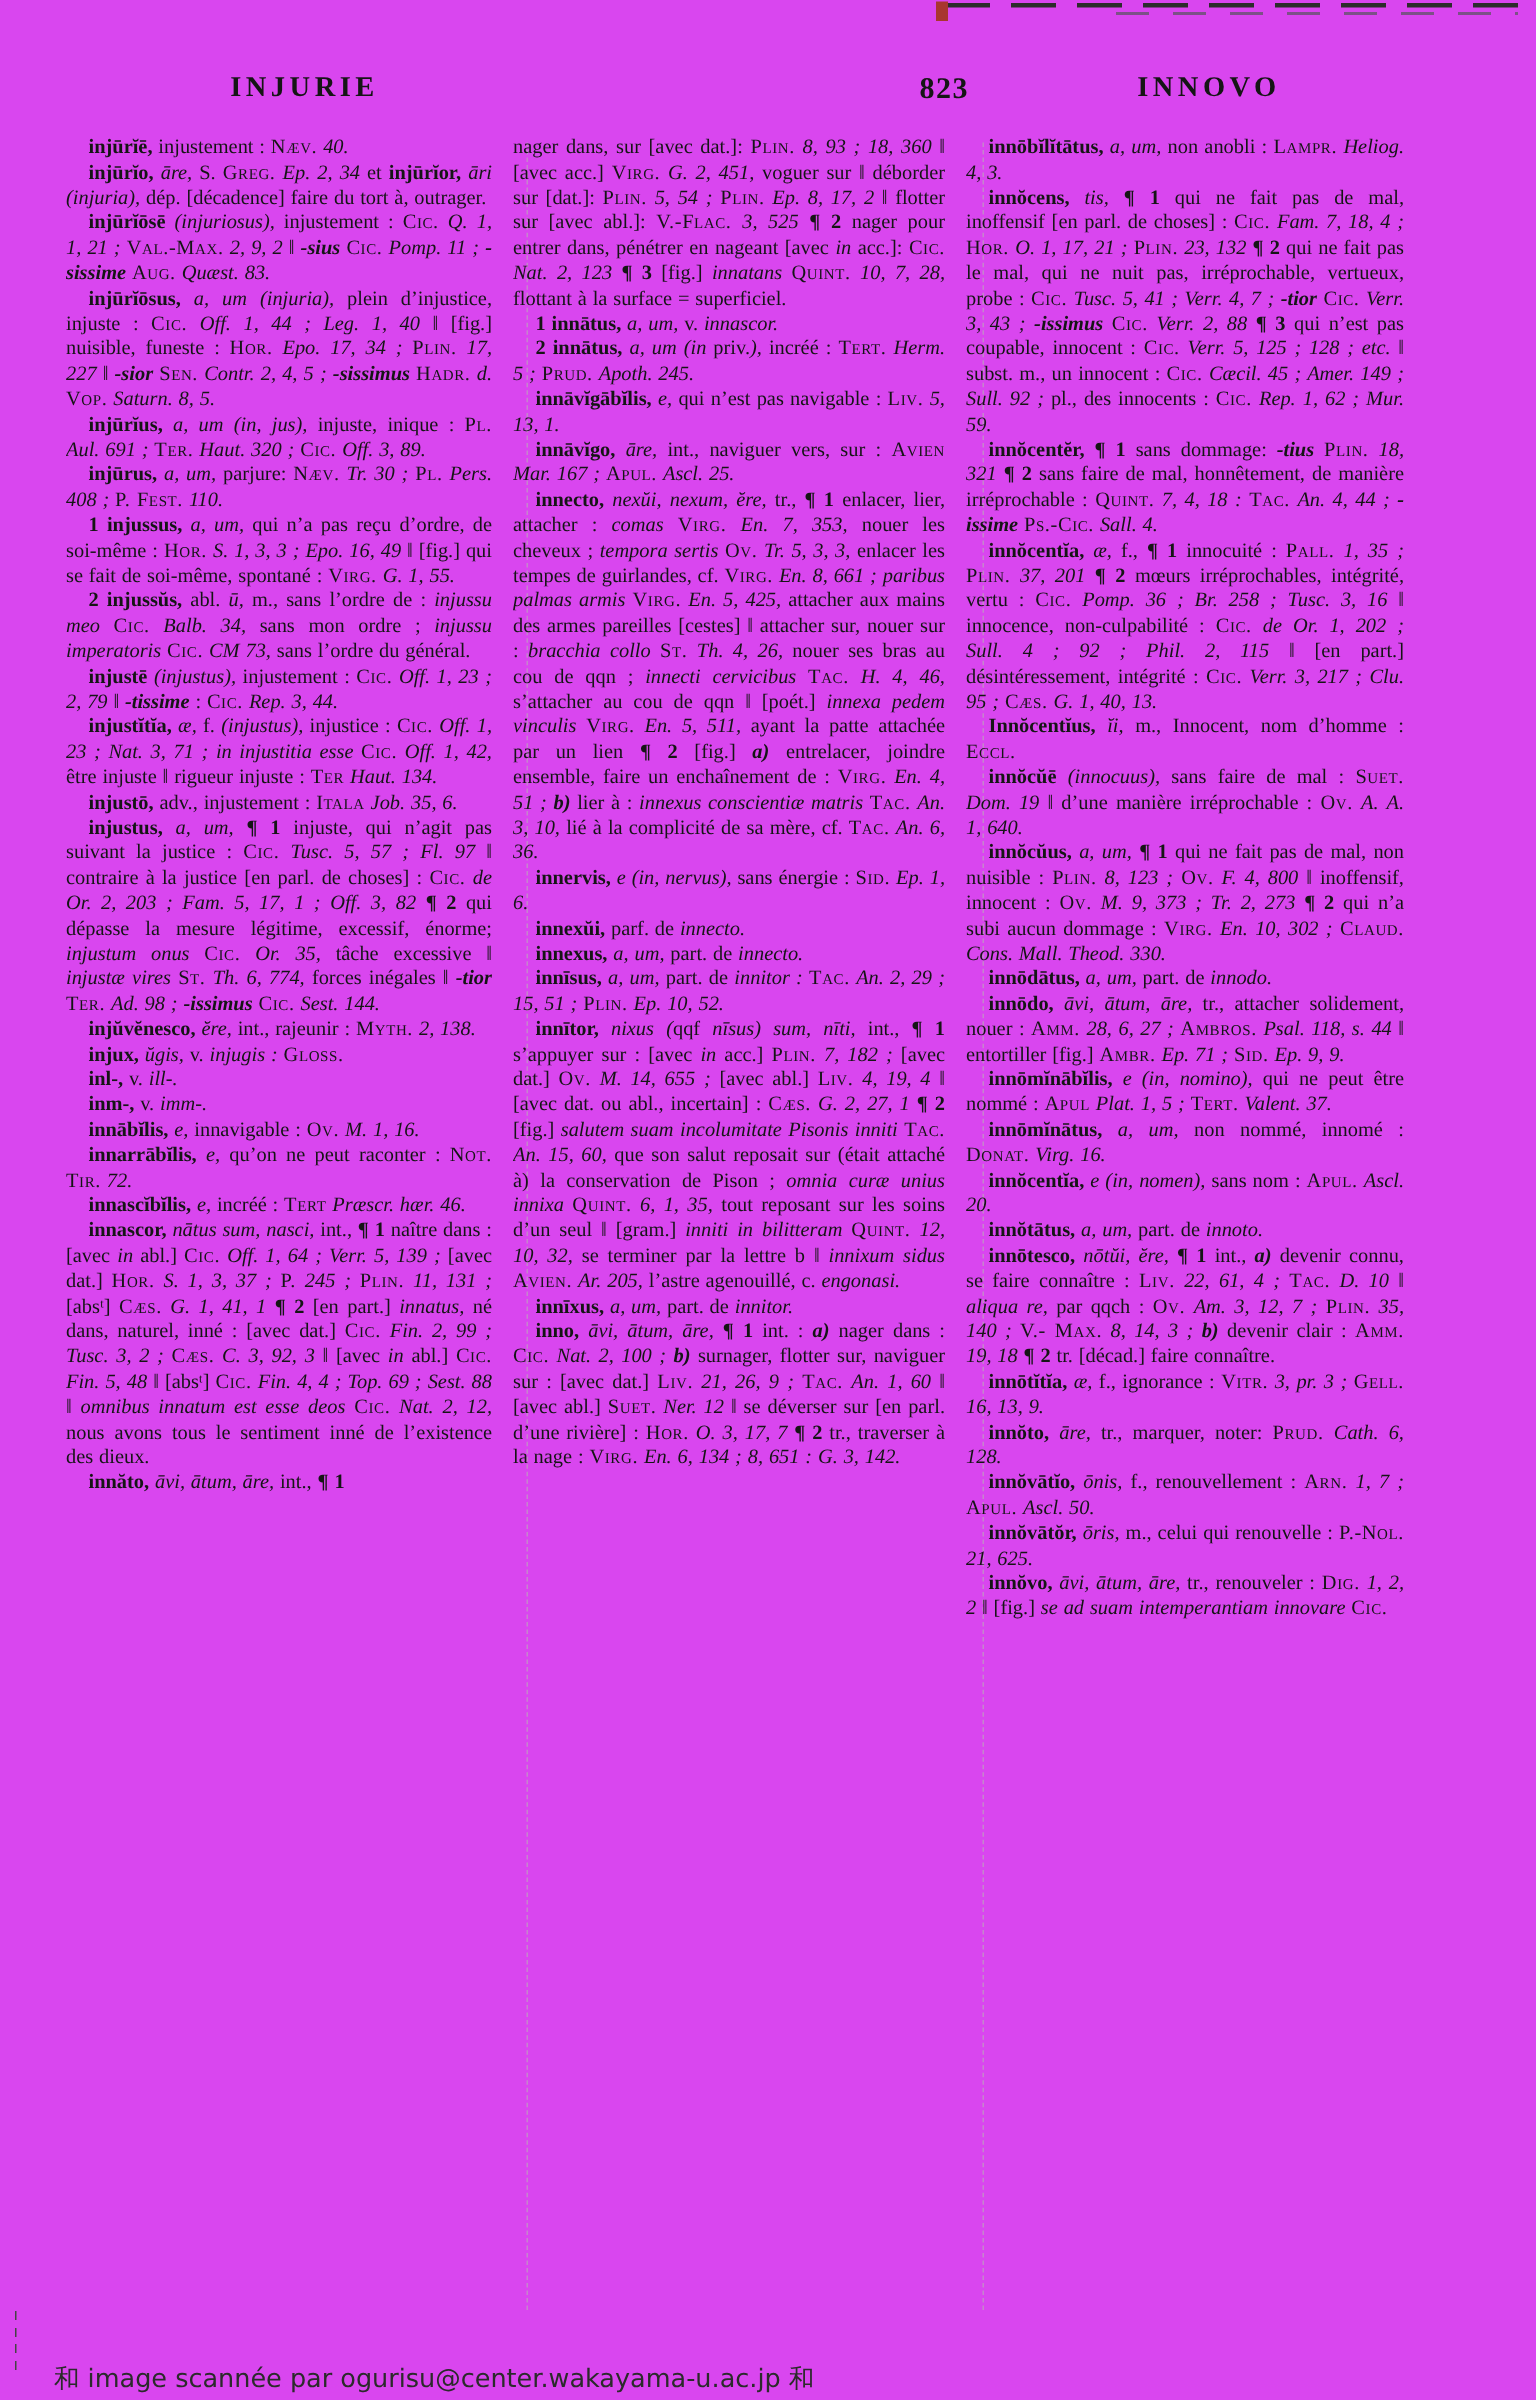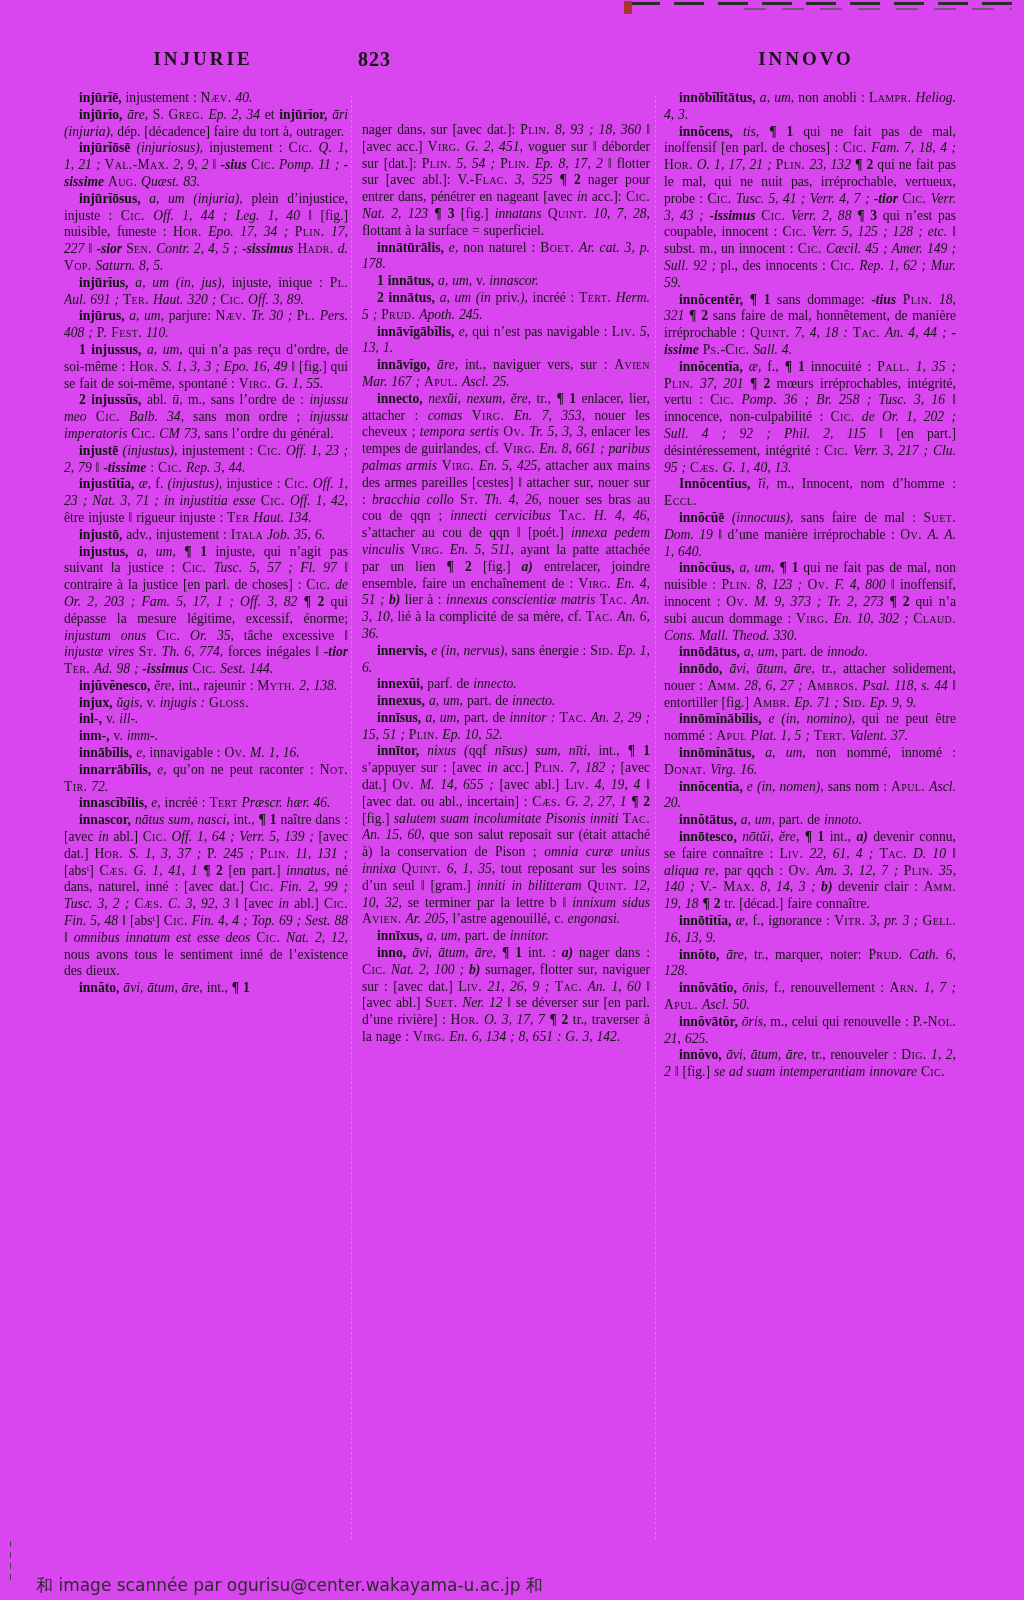--- a/index.html
+++ b/index.html
@@ -5,37 +5,37 @@
 <style>
   html,body { margin:0; padding:0; background:#dddddd; }
   #page {
     position:relative; width:1024px; height:1600px;
     background:#d946ef; color:#151515; overflow:hidden;
     font-family:"Liberation Serif","DejaVu Serif",serif;
   }
   
   .running-head { position:absolute; top:48px; height:26px; font-weight:bold; }
   .rh-left  { left:60px;  width:286px; text-align:center; font-size:19px; letter-spacing:3px; }
-  .rh-mid   { left:358px; width:288px; text-align:left; font-size:20px; letter-spacing:1px; }
+  .rh-mid   { left:358px; width:288px; text-align:right; font-size:20px; letter-spacing:1px; }
   .rh-right { left:660px; width:292px; text-align:center; font-size:19px; letter-spacing:3px; }
   
   #columns {
-    position:absolute; left:64px; top:90px; width:892px; height:1452px;
+    position:absolute; left:44px; top:90px; width:892px; height:1452px;
     display:flex; overflow:hidden;
   }
   .column { overflow:hidden; height:100%; }
   .column:nth-child(1) { width:284px; margin-right:14px; }
   .column:nth-child(2) { width:288px; margin-right:14px; }
   .column:nth-child(3) { width:292px; }
   .entry {
     margin:0; text-align:justify; text-indent:15px;
     font-size:13.6px; line-height:16.8px;
     word-spacing:0.5px;
   }
-  .entry.cont { text-indent:0;margin-top:32px; }
+  .entry.cont { text-indent:0; }
   .hw { font-weight:bold; }
   .it { font-style:italic; }
   .bi { font-style:italic; font-weight:bold; }
   .sc { font-variant-caps:small-caps; letter-spacing:0.4px; }
   
   .col-sep {
     position:absolute; top:95px; height:1445px; width:0;
     border-left:1px dashed #b8b8b2; opacity:0.55;
   }
   .sep-1 { left:351px; } .sep-2 { left:655px; }
@@ -90,21 +90,20 @@
         <p class="entry"><span class="hw">inl-,</span><span> v. </span><span class="it">ill-.</span></p>
         <p class="entry"><span class="hw">inm-,</span><span> v. </span><span class="it">imm-.</span></p>
         <p class="entry"><span class="hw">innābĭlis,</span><span> </span><span class="it">e,</span><span> innavigable : </span><span class="sc">Ov.</span><span> </span><span class="it">M. 1, 16.</span></p>
         <p class="entry"><span class="hw">innarrābĭlis,</span><span> </span><span class="it">e,</span><span> qu’on ne peut raconter : </span><span class="sc">Not. Tir.</span><span> </span><span class="it">72.</span></p>
         <p class="entry"><span class="hw">innascĭbĭlis,</span><span> </span><span class="it">e,</span><span> incréé : </span><span class="sc">Tert</span><span> </span><span class="it">Præscr. hær. 46.</span></p>
         <p class="entry"><span class="hw">innascor,</span><span> </span><span class="it">nātus sum, nasci,</span><span> int., </span><span class="hw">¶ 1</span><span> naître dans : [avec </span><span class="it">in</span><span> abl.] </span><span class="sc">Cic.</span><span> </span><span class="it">Off. 1, 64 ; Verr. 5, 139 ;</span><span> [avec dat.] </span><span class="sc">Hor.</span><span> </span><span class="it">S. 1, 3, 37 ;</span><span> </span><span class="sc">P.</span><span> </span><span class="it">245 ;</span><span> </span><span class="sc">Plin.</span><span> </span><span class="it">11, 131 ;</span><span> [absᵗ] </span><span class="sc">Cæs.</span><span> </span><span class="it">G. 1, 41, 1</span><span> </span><span class="hw">¶ 2</span><span> [en part.] </span><span class="it">innatus,</span><span> né dans, naturel, inné : [avec dat.] </span><span class="sc">Cic.</span><span> </span><span class="it">Fin. 2, 99 ; Tusc. 3, 2 ;</span><span> </span><span class="sc">Cæs.</span><span> </span><span class="it">C. 3, 92, 3</span><span> ‖ [avec </span><span class="it">in</span><span> abl.] </span><span class="sc">Cic.</span><span> </span><span class="it">Fin. 5, 48</span><span> ‖ [absᵗ] </span><span class="sc">Cic.</span><span> </span><span class="it">Fin. 4, 4 ; Top. 69 ; Sest. 88</span><span> ‖ </span><span class="it">omnibus innatum est esse deos</span><span> </span><span class="sc">Cic.</span><span> </span><span class="it">Nat. 2, 12,</span><span> nous avons tous le sentiment inné de l’existence des dieux.</span></p>
         <p class="entry"><span class="hw">innăto,</span><span> </span><span class="it">āvi, ātum, āre,</span><span> int., </span><span class="hw">¶ 1</span></p>
       </div>
       <div class="column">
         <p class="entry cont"><span>nager dans, sur [avec dat.]: </span><span class="sc">Plin.</span><span> </span><span class="it">8, 93 ; 18, 360</span><span> ‖ [avec acc.] </span><span class="sc">Virg.</span><span> </span><span class="it">G. 2, 451,</span><span> voguer sur ‖ déborder sur [dat.]: </span><span class="sc">Plin.</span><span> </span><span class="it">5, 54 ;</span><span> </span><span class="sc">Plin.</span><span> </span><span class="it">Ep. 8, 17, 2</span><span> ‖ flotter sur [avec abl.]: </span><span class="sc">V.-Flac.</span><span> </span><span class="it">3, 525</span><span> </span><span class="hw">¶ 2</span><span> nager pour entrer dans, pénétrer en nageant [avec </span><span class="it">in</span><span> acc.]: </span><span class="sc">Cic.</span><span> </span><span class="it">Nat. 2, 123</span><span> </span><span class="hw">¶ 3</span><span> [fig.] </span><span class="it">innatans</span><span> </span><span class="sc">Quint.</span><span> </span><span class="it">10, 7, 28,</span><span> flottant à la surface = superficiel.</span></p>
-        <p class="entry"><span class="hw">innātūrālis,</span><span> </span><span class="it">e,</span><span> non naturel : </span><span class="sc">Boet.</span><span> </span><span class="it">Ar. cat. 3, p. 178.</span></p>
         <p class="entry"><span class="hw">1 innātus,</span><span> </span><span class="it">a, um,</span><span> v. </span><span class="it">innascor.</span></p>
         <p class="entry"><span class="hw">2 innātus,</span><span> </span><span class="it">a, um (in</span><span> priv.</span><span class="it">),</span><span> incréé : </span><span class="sc">Tert.</span><span> </span><span class="it">Herm. 5 ;</span><span> </span><span class="sc">Prud.</span><span> </span><span class="it">Apoth. 245.</span></p>
         <p class="entry"><span class="hw">innāvĭgābĭlis,</span><span> </span><span class="it">e,</span><span> qui n’est pas navigable : </span><span class="sc">Liv.</span><span> </span><span class="it">5, 13, 1.</span></p>
         <p class="entry"><span class="hw">innāvĭgo,</span><span> </span><span class="it">āre,</span><span> int., naviguer vers, sur : </span><span class="sc">Avien</span><span> </span><span class="it">Mar. 167 ;</span><span> </span><span class="sc">Apul.</span><span> </span><span class="it">Ascl. 25.</span></p>
         <p class="entry"><span class="hw">innecto,</span><span> </span><span class="it">nexŭi, nexum, ĕre,</span><span> tr., </span><span class="hw">¶ 1</span><span> enlacer, lier, attacher : </span><span class="it">comas</span><span> </span><span class="sc">Virg.</span><span> </span><span class="it">En. 7, 353,</span><span> nouer les cheveux ; </span><span class="it">tempora sertis</span><span> </span><span class="sc">Ov.</span><span> </span><span class="it">Tr. 5, 3, 3,</span><span> enlacer les tempes de guirlandes, cf. </span><span class="sc">Virg.</span><span> </span><span class="it">En. 8, 661 ; paribus palmas armis</span><span> </span><span class="sc">Virg.</span><span> </span><span class="it">En. 5, 425,</span><span> attacher aux mains des armes pareilles [cestes] ‖ attacher sur, nouer sur : </span><span class="it">bracchia collo</span><span> </span><span class="sc">St.</span><span> </span><span class="it">Th. 4, 26,</span><span> nouer ses bras au cou de qqn ; </span><span class="it">innecti cervicibus</span><span> </span><span class="sc">Tac.</span><span> </span><span class="it">H. 4, 46,</span><span> s’attacher au cou de qqn ‖ [poét.] </span><span class="it">innexa pedem vinculis</span><span> </span><span class="sc">Virg.</span><span> </span><span class="it">En. 5, 511,</span><span> ayant la patte attachée par un lien </span><span class="hw">¶ 2</span><span> [fig.] </span><span class="bi">a)</span><span> entrelacer, joindre ensemble, faire un enchaînement de : </span><span class="sc">Virg.</span><span> </span><span class="it">En. 4, 51 ;</span><span> </span><span class="bi">b)</span><span> lier à : </span><span class="it">innexus conscientiæ matris</span><span> </span><span class="sc">Tac.</span><span> </span><span class="it">An. 3, 10,</span><span> lié à la complicité de sa mère, cf. </span><span class="sc">Tac.</span><span> </span><span class="it">An. 6, 36.</span></p>
         <p class="entry"><span class="hw">innervis,</span><span> </span><span class="it">e (in, nervus),</span><span> sans énergie : </span><span class="sc">Sid.</span><span> </span><span class="it">Ep. 1, 6.</span></p>
         <p class="entry"><span class="hw">innexŭi,</span><span> parf. de </span><span class="it">innecto.</span></p>
         <p class="entry"><span class="hw">innexus,</span><span> </span><span class="it">a, um,</span><span> part. de </span><span class="it">innecto.</span></p>
         <p class="entry"><span class="hw">innīsus,</span><span> </span><span class="it">a, um,</span><span> part. de </span><span class="it">innitor :</span><span> </span><span class="sc">Tac.</span><span> </span><span class="it">An. 2, 29 ; 15, 51 ;</span><span> </span><span class="sc">Plin.</span><span> </span><span class="it">Ep. 10, 52.</span></p>
         <p class="entry"><span class="hw">innītor,</span><span> </span><span class="it">nixus (</span><span>qqf </span><span class="it">nīsus) sum, nīti,</span><span> int., </span><span class="hw">¶ 1</span><span> s’appuyer sur : [avec </span><span class="it">in</span><span> acc.] </span><span class="sc">Plin.</span><span> </span><span class="it">7, 182 ;</span><span> [avec dat.] </span><span class="sc">Ov.</span><span> </span><span class="it">M. 14, 655 ;</span><span> [avec abl.] </span><span class="sc">Liv.</span><span> </span><span class="it">4, 19, 4</span><span> ‖ [avec dat. ou abl., incertain] : </span><span class="sc">Cæs.</span><span> </span><span class="it">G. 2, 27, 1</span><span> </span><span class="hw">¶ 2</span><span> [fig.] </span><span class="it">salutem suam incolumitate Pisonis inniti</span><span> </span><span class="sc">Tac.</span><span> </span><span class="it">An. 15, 60,</span><span> que son salut reposait sur (était attaché à) la conservation de Pison ; </span><span class="it">omnia curæ unius innixa</span><span> </span><span class="sc">Quint.</span><span> </span><span class="it">6, 1, 35,</span><span> tout reposant sur les soins d’un seul ‖ [gram.] </span><span class="it">inniti in bilitteram</span><span> </span><span class="sc">Quint.</span><span> </span><span class="it">12, 10, 32,</span><span> se terminer par la lettre b ‖ </span><span class="it">innixum sidus</span><span> </span><span class="sc">Avien.</span><span> </span><span class="it">Ar. 205,</span><span> l’astre agenouillé, c. </span><span class="it">engonasi.</span></p>

